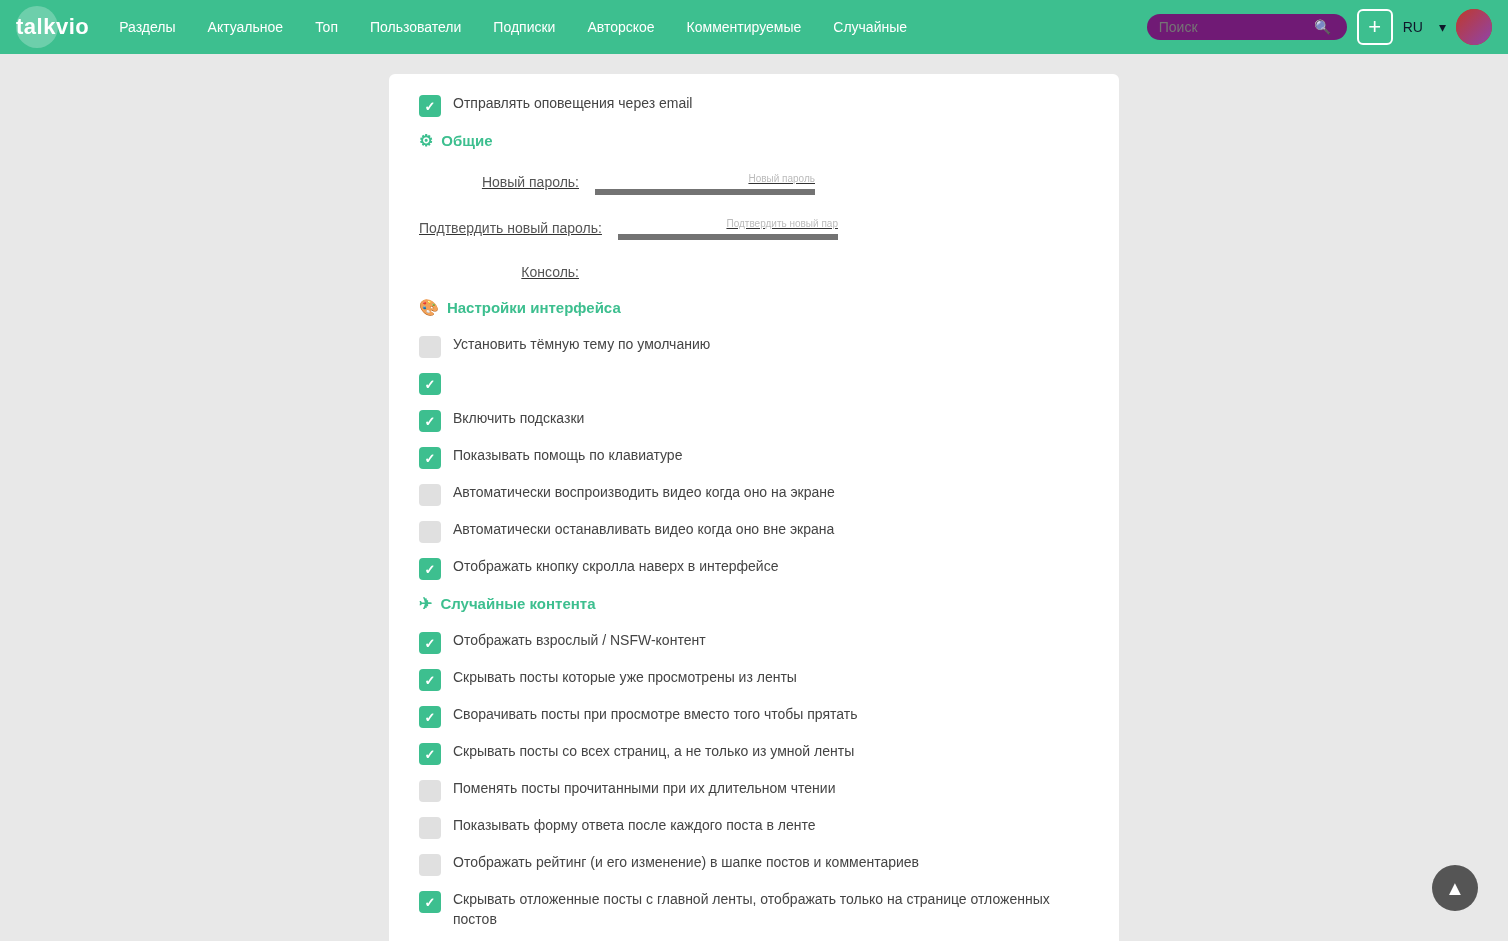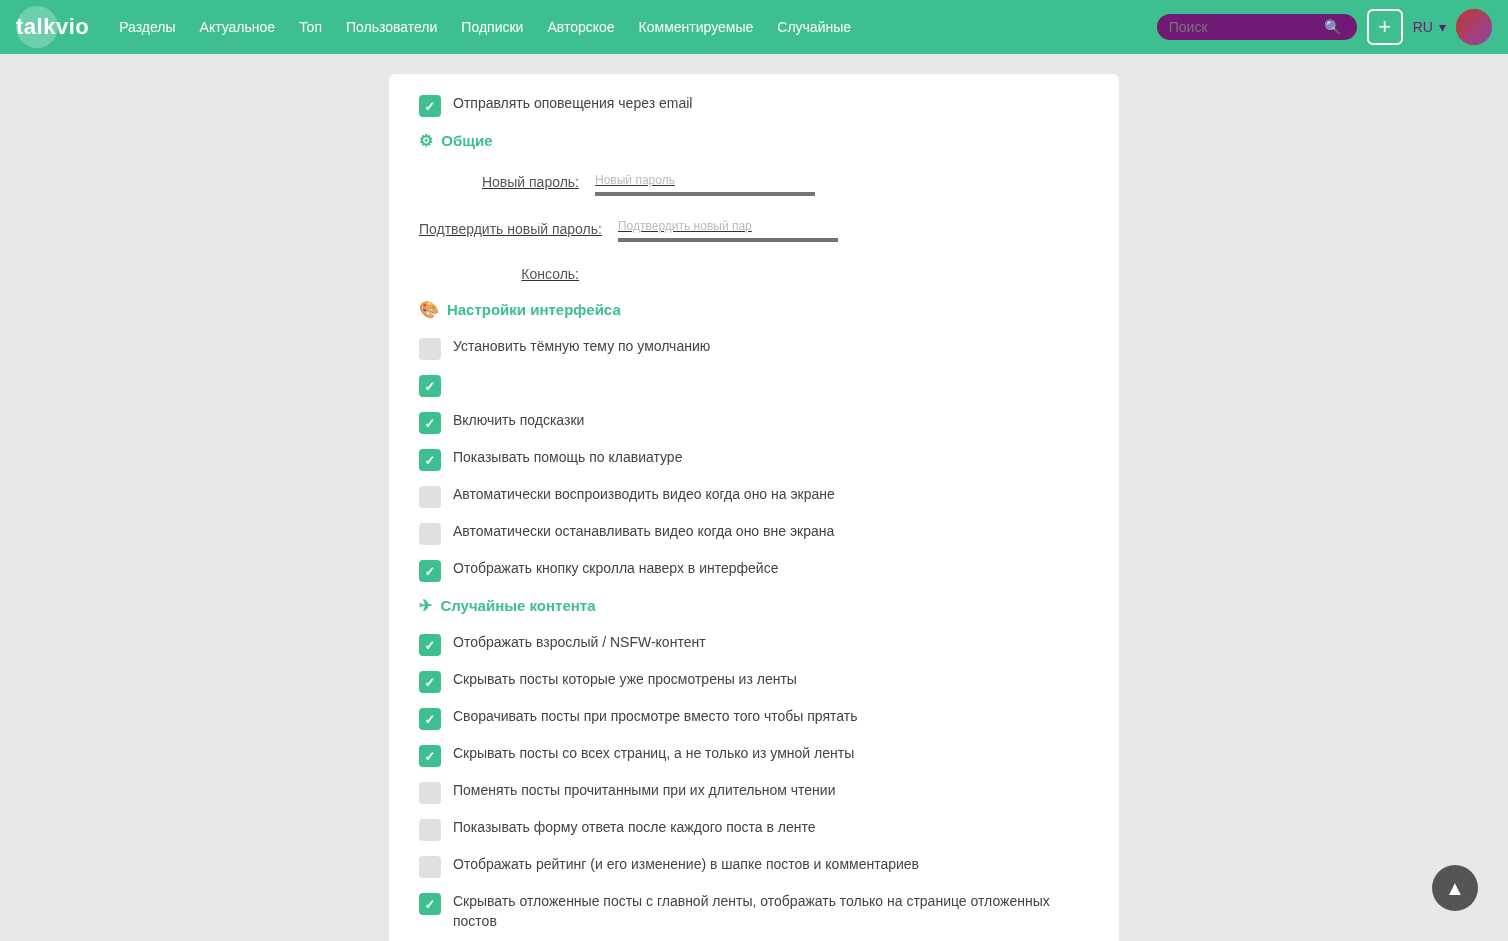--- a/index.html
+++ b/index.html
@@ -38,21 +38,21 @@
       color: #fff;
       font-size: 22px;
       font-weight: bold;
       position: relative;
       z-index: 1;
       letter-spacing: 0.5px;
     }
     nav {
       display: flex;
       align-items: center;
-      gap: 4px;
+      gap: 12px;
       flex: 1;
     }
     nav a {
       color: #fff;
       text-decoration: none;
       font-size: 14px;
       padding: 6px 10px;
       border-radius: 4px;
       white-space: nowrap;
       cursor: pointer;
@@ -90,26 +90,26 @@
       border-radius: 6px;
       background: transparent;
       color: #fff;
       font-size: 22px;
       display: flex;
       align-items: center;
       justify-content: center;
       cursor: pointer;
     }
     .lang-btn {
-      color: #701a75;
-      font-size: 14px;
-      cursor: pointer;
-      display: flex;
-      align-items: center;
-      gap: 6px;
+      color: #0f172a;
+      font-size: 14px;
+      cursor: pointer;
+      display: flex;
+      align-items: center;
+      gap: 16px;
     }
     .avatar {
       width: 36px;
       height: 36px;
       border-radius: 50%;
       background: #c0392b;
       overflow: hidden;
       display: flex;
       align-items: center;
       justify-content: center;
@@ -170,27 +170,28 @@
     }
     .form-label {
       color: #555;
       font-size: 14px;
       min-width: 160px;
       padding-top: 6px;
       text-align: right;
     }
     .form-input {
       border: none;
-      border-bottom: 4px solid #737373;
+      border-bottom: 6px solid #737373;
       outline: none;
-      font-size: 12px;
+      font-size: 10px;
       color: #aaa;
       padding: 5px 0;
       width: 220px;
       background: transparent;
+      text-align: right;
     }
     .form-input::placeholder {
       color: #bbb;
     }
 
     
     .checkbox-row {
       display: flex;
       align-items: flex-start;
       gap: 12px;

